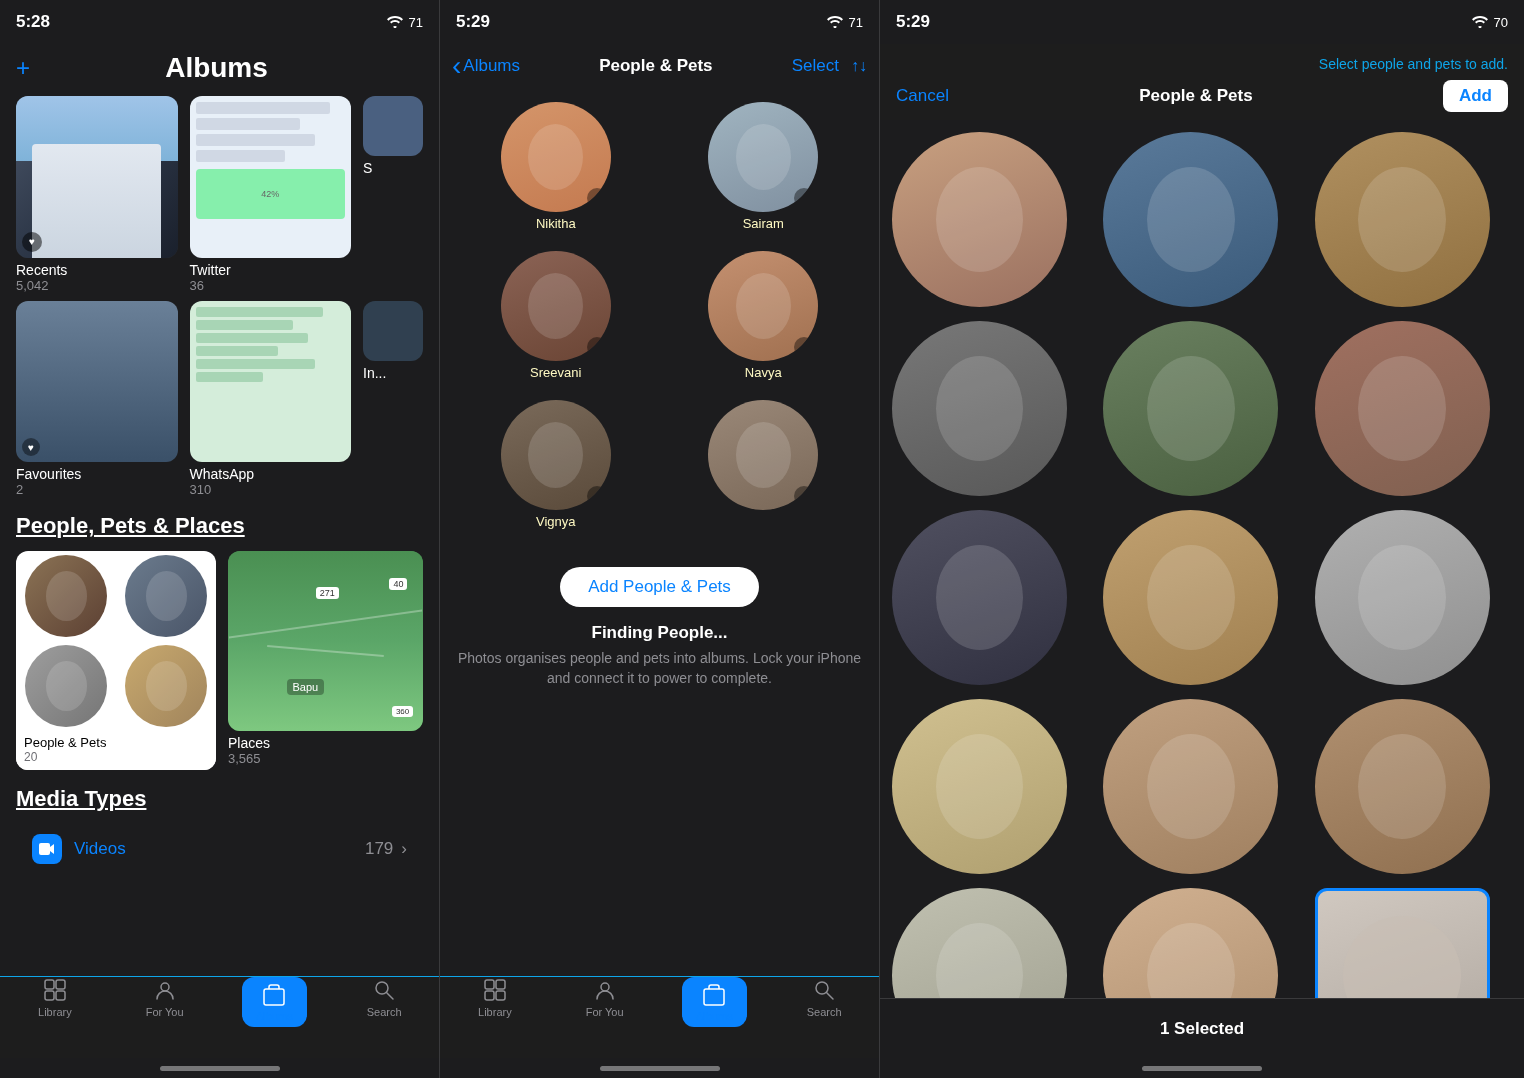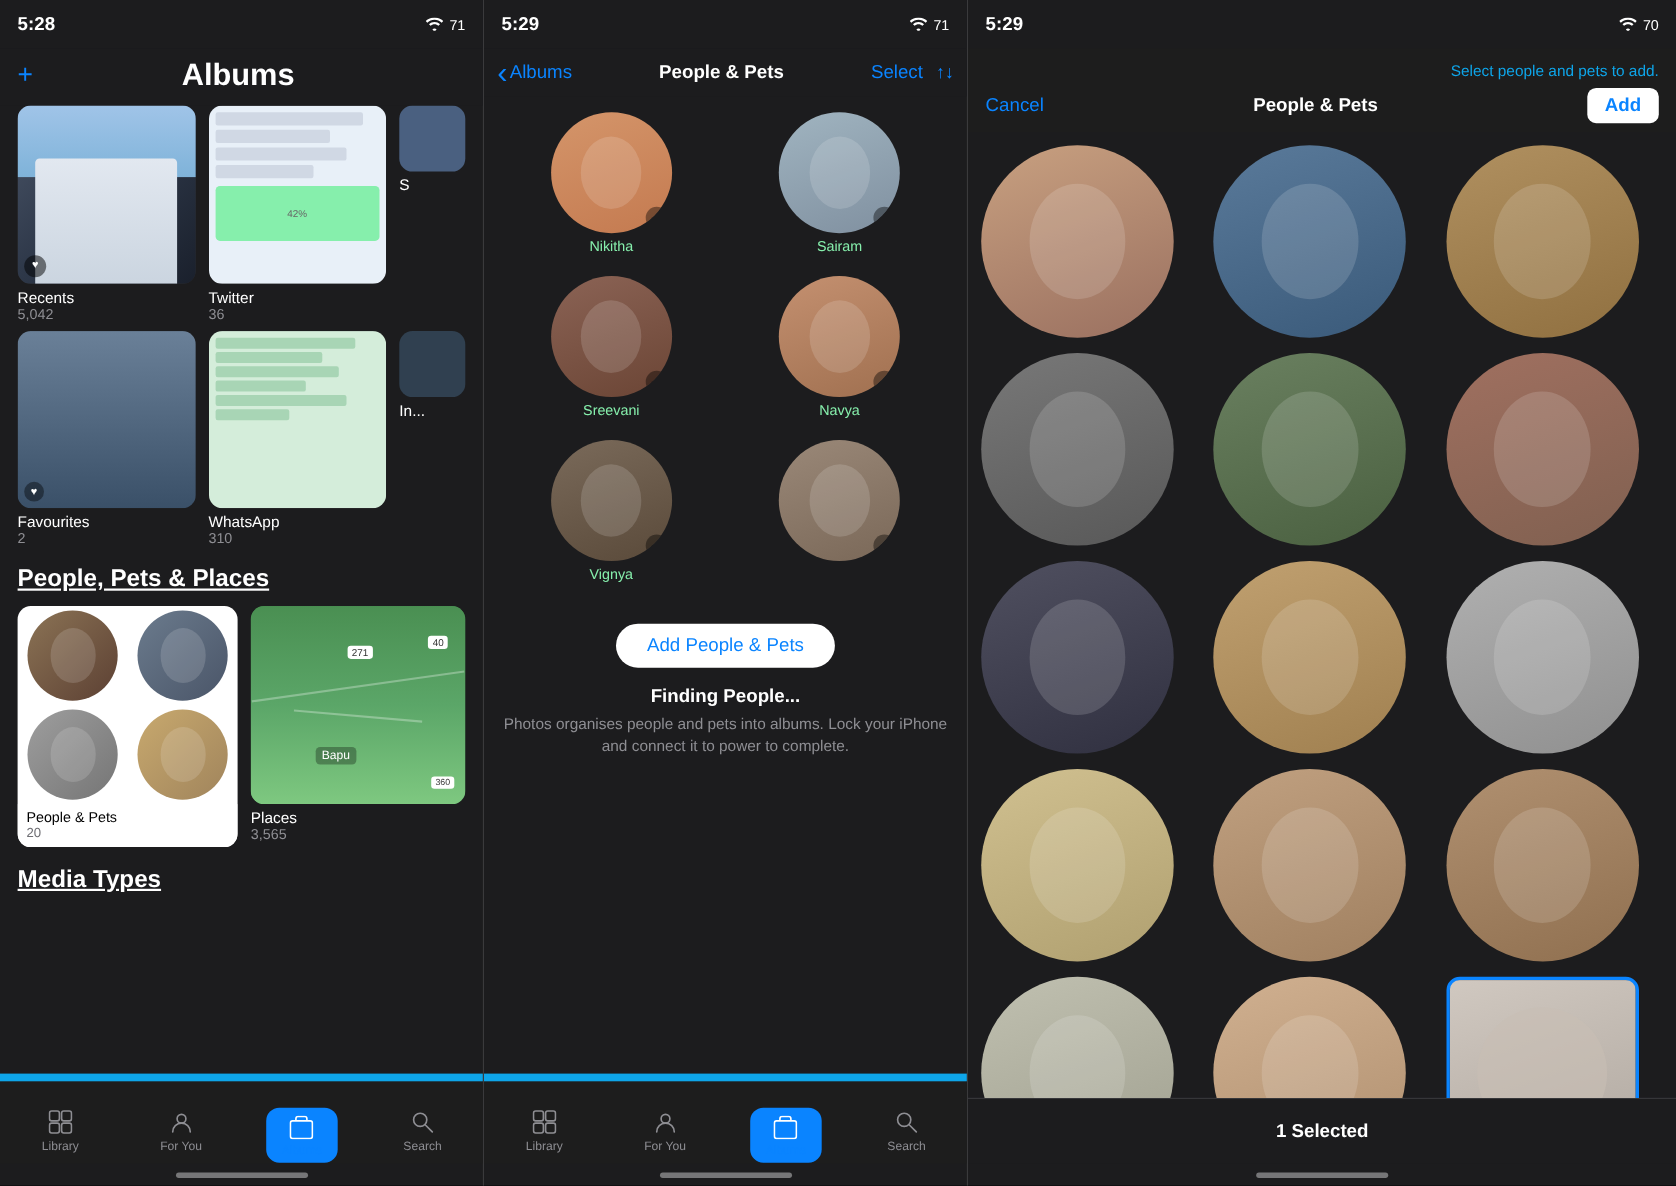--- a/index.html
+++ b/index.html
@@ -187,24 +187,24 @@
       border-radius: 4px;
       padding: 2px 4px;
       font-size: 10px;
       color: #333;
     }
 
     
     .tab-bar {
       height: 82px;
       background: rgba(30,30,30,0.95);
-      border-top: 7px solid #0ea5e9;
+      border-top: 1px solid #0ea5e9;
       display: flex;
       align-items: flex-start;
-      padding-top: 24px;
+      padding-top: 0;
     }
     .tab-item {
       flex: 1;
       display: flex;
       flex-direction: column;
       align-items: center;
       gap: 3px;
       cursor: pointer;
     }
     .tab-icon {
@@ -271,21 +271,21 @@
     .person-avatar {
       width: 110px;
       height: 110px;
       border-radius: 55px;
       overflow: hidden;
       background: #3a3a3c;
       position: relative;
     }
     .person-name {
       font-size: 13px;
-      color: #86efac;
+      color: #fef9c3;
       text-align: center;
     }
     .checkmark-overlay {
       position: absolute;
       bottom: 4px;
       right: 4px;
       width: 20px;
       height: 20px;
       background: rgba(0,0,0,0.4);
       border-radius: 50%;
@@ -680,20 +680,31 @@
             <div class="map-pin" style="bottom:20%;left:30%;font-size:11px;background:rgba(0,0,0,0.3);color:#fff;border:none;padding:2px 6px;">Bapu</div>
             <div class="map-pin" style="bottom:8%;right:5%;font-size:8px;background:#fff;color:#333;padding:1px 4px;border-radius:3px;">360</div>
           </div>
         </div>
         <div class="album-name" style="color:#fff;margin-top:4px;">Places</div>
         <div class="album-count">3,565</div>
       </div>
     </div>
 
     <div class="section-title">Media Types</div>
+    <div class="media-row">
+      <div class="media-icon">
+        <svg width="16" height="14" viewBox="0 0 16 14" fill="none">
+            <rect x="0" y="1" width="11" height="12" rx="2" fill="#fff"></rect>
+            <path d="M11 5l4-3v10l-4-3V5z" fill="#fff"></path>
+          </svg>
+      </div>
+      <span class="media-label">Videos</span>
+      <span class="media-count">179</span>
+      <span class="media-chevron">›</span>
+    </div>
   </div>
 
   <div class="tab-bar">
     <div class="tab-item">
       <div class="tab-icon">
         <svg width="22" height="22" viewBox="0 0 22 22" fill="none">
             <rect x="1" y="1" width="9" height="9" rx="2" stroke="#8e8e93" stroke-width="1.5"></rect>
             <rect x="12" y="1" width="9" height="9" rx="2" stroke="#8e8e93" stroke-width="1.5"></rect>
             <rect x="1" y="12" width="9" height="9" rx="2" stroke="#8e8e93" stroke-width="1.5"></rect>
             <rect x="12" y="12" width="9" height="9" rx="2" stroke="#8e8e93" stroke-width="1.5"></rect>

